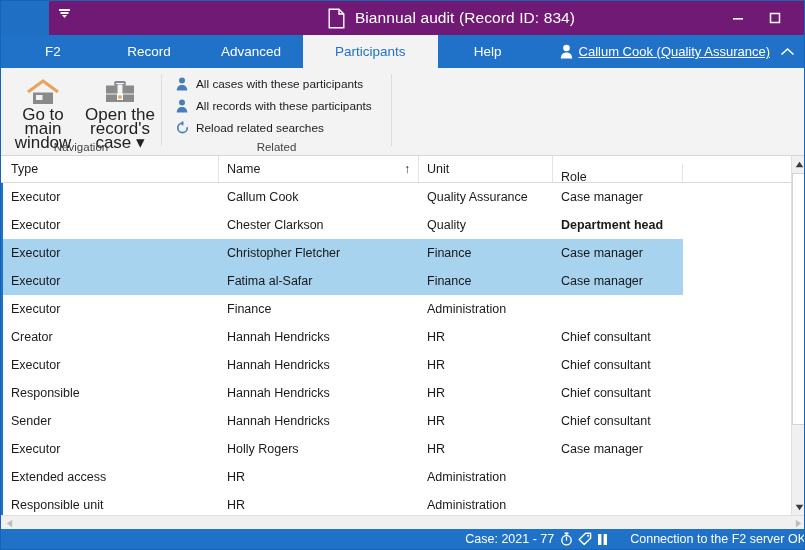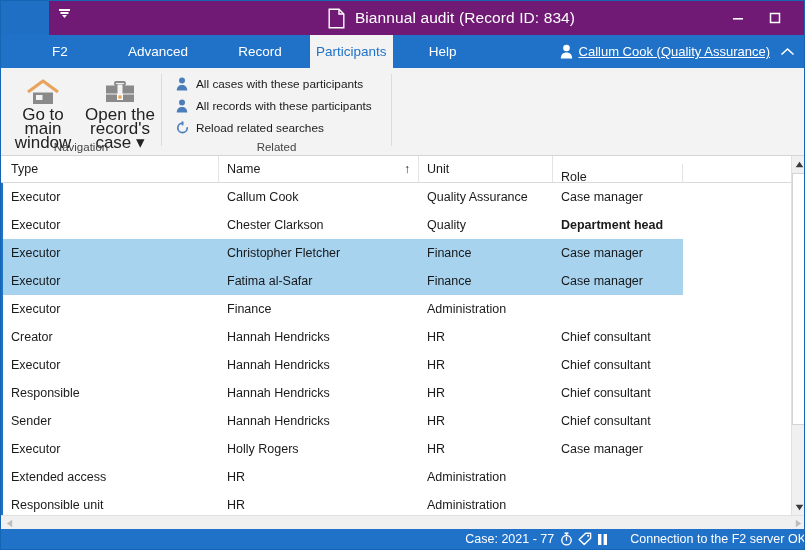--- a/index.html
+++ b/index.html
@@ -67,21 +67,21 @@
 
   
   .tabstrip {
     position: absolute;
     left: 0; top: 34px;
     width: 805px; height: 33px;
     background: #2072c9;
   }
   .tabs {
     position: absolute;
-    left: 11px; top: 0;
+    left: 4px; top: 0;
     display: flex;
     height: 33px;
     align-items: stretch;
   }
   .tab {
     display: flex; align-items: center; justify-content: center;
     color: #ffffff;
     font-size: 13.5px;
     padding: 0 14px;
     min-width: 56px;
@@ -360,26 +360,26 @@
       </div>
     </div>
   </div>
 
   <div class="tabstrip">
     <div class="tabs">
       <div class="tab tab-f2">
         <span>F2</span>
       </div>
       <div class="tab" style="padding:0 22px;">
+        <span>Record</span>
+      </div>
+      <div class="tab" style="padding:0 22px;">
         <span>Advanced</span>
       </div>
-      <div class="tab" style="padding:0 22px;">
-        <span>Record</span>
-      </div>
-      <div class="tab active" style="padding:0 6px;">
+      <div class="tab active" style="padding:0 32px;">
         <span>Participants</span>
       </div>
       <div class="tab" style="padding:0 22px;">
         <span>Help</span>
       </div>
     </div>
 
     <div class="userarea">
       <svg class="user-icon" viewBox="0 0 13 15">
         <circle cx="6.5" cy="4" r="3.3" fill="#ffffff"></circle>

